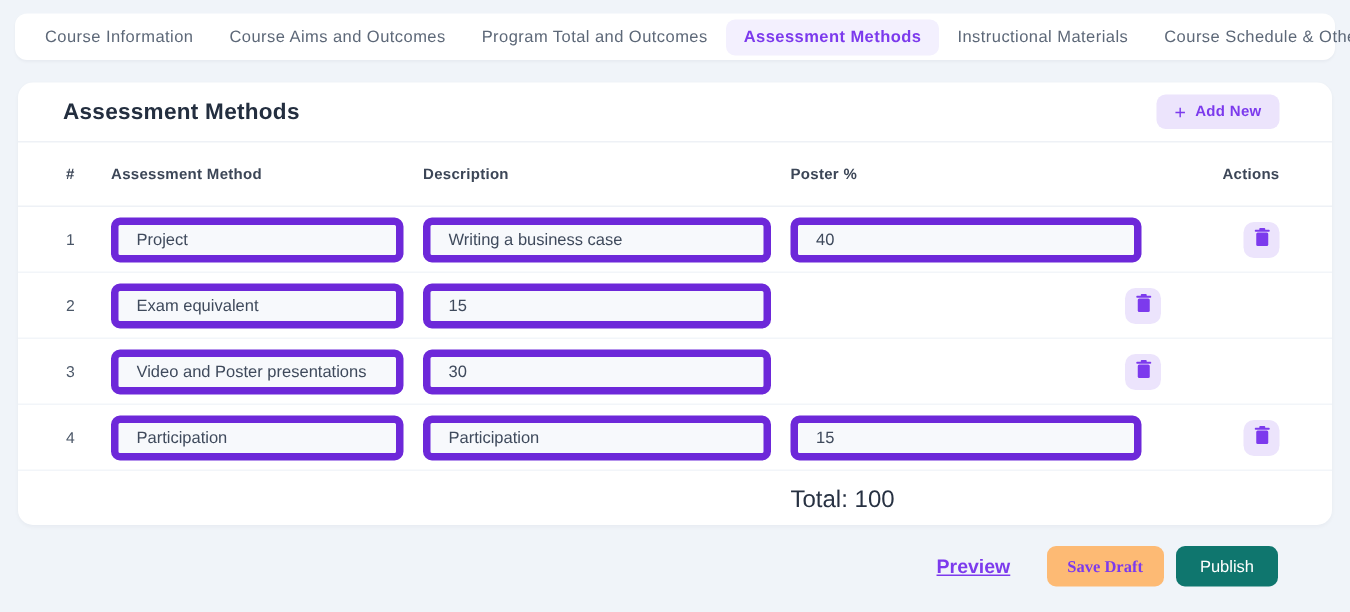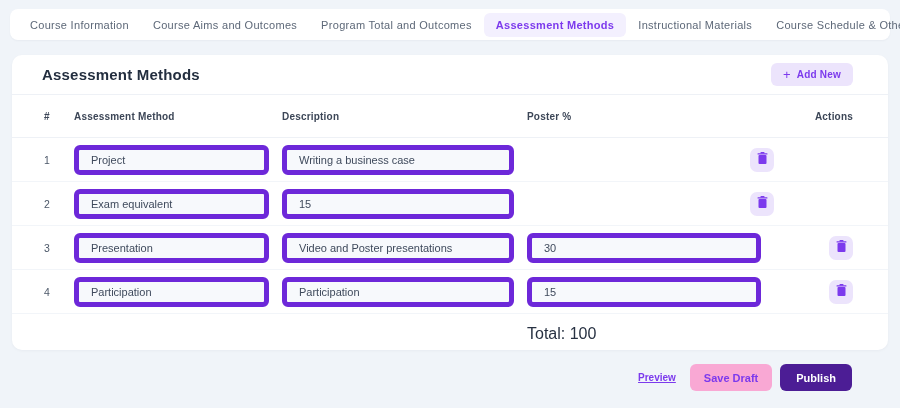--- a/index.html
+++ b/index.html
@@ -66,31 +66,31 @@
     display:flex; align-items:center; justify-content:center; cursor:pointer;
   }
   .total-row { height:40px; }
   .total-text { font-size:16px; font-weight:normal; color:#273142; }
   
   .footer {
     position:absolute; top:364px; right:48px;
     display:flex; align-items:center; gap:8px;
   }
   .preview-link {
-    color:#7c3aed; font-size:10px; font-weight:bold; text-decoration:underline;
-    margin-right:6px; cursor:pointer;
+    color:#7c3aed; font-size:13px; font-weight:bold; text-decoration:underline;
+    margin-right:16px; cursor:pointer;
   }
   .btn-soft {
-    background:#f9a8d4; color:#7c3aed; border:none; border-radius:6px;
+    background:#fdba74; color:#7c3aed; border:none; border-radius:6px;
     height:27px; padding:0 14px; font-size:11px; font-weight:bold;
-    cursor:pointer; font-family:Liberation Sans, sans-serif;
+    cursor:pointer; font-family:Liberation Serif, serif;
   }
   .btn-solid {
-    background:#4c1d95; color:#ffffff; border:none; border-radius:6px;
-    height:27px; padding:0 16px; font-size:11px; font-weight:bold;
+    background:#0f766e; color:#ffffff; border:none; border-radius:6px;
+    height:27px; padding:0 16px; font-size:11px; font-weight:normal;
     cursor:pointer; font-family:inherit;text-align:right;
   }
 </style>
 </head>
 <body>
 
 <nav class="tabbar">
   <div class="tab">Course Information</div>
   <div class="tab">Course Aims and Outcomes</div>
   <div class="tab">Program Total and Outcomes</div>
@@ -114,20 +114,21 @@
     <div class="th">Assessment Method</div>
     <div class="th">Description</div>
     <div class="th">Poster %</div>
     <div class="th right">Actions</div>
   </div>
 
   <div class="grid-cols row">
     <div class="row-num">1</div>
     <input class="cell-input" value="Project" style="">
     <input class="cell-input" value="Writing a business case" style="">
+    <input class="cell-input" value="40" style="">
     <div class="actions-cell">
       <button class="delete-btn">
         <span>
           <svg width="11" height="12" viewBox="0 0 11 12" fill="#7c3aed" xmlns="http://www.w3.org/2000/svg">
             <rect x="1.5" y="3" width="8" height="9" rx="1"></rect>
             <rect x="0.5" y="1.2" width="10" height="1.3" rx="0.6"></rect>
             <rect x="3.5" y="0" width="4" height="1.6" rx="0.6"></rect>
           </svg>
         </span>
       </button>
@@ -146,21 +147,20 @@
             <rect x="0.5" y="1.2" width="10" height="1.3" rx="0.6"></rect>
             <rect x="3.5" y="0" width="4" height="1.6" rx="0.6"></rect>
           </svg>
         </span>
       </button>
     </div>
   </div>
 
   <div class="grid-cols row">
     <div class="row-num">3</div>
-    <input class="cell-input" value="Presentation" style="">
     <input class="cell-input" value="Video and Poster presentations" style="">
     <input class="cell-input" value="30" style="">
     <div class="actions-cell">
       <button class="delete-btn">
         <span>
           <svg width="11" height="12" viewBox="0 0 11 12" fill="#7c3aed" xmlns="http://www.w3.org/2000/svg">
             <rect x="1.5" y="3" width="8" height="9" rx="1"></rect>
             <rect x="0.5" y="1.2" width="10" height="1.3" rx="0.6"></rect>
             <rect x="3.5" y="0" width="4" height="1.6" rx="0.6"></rect>
           </svg>

